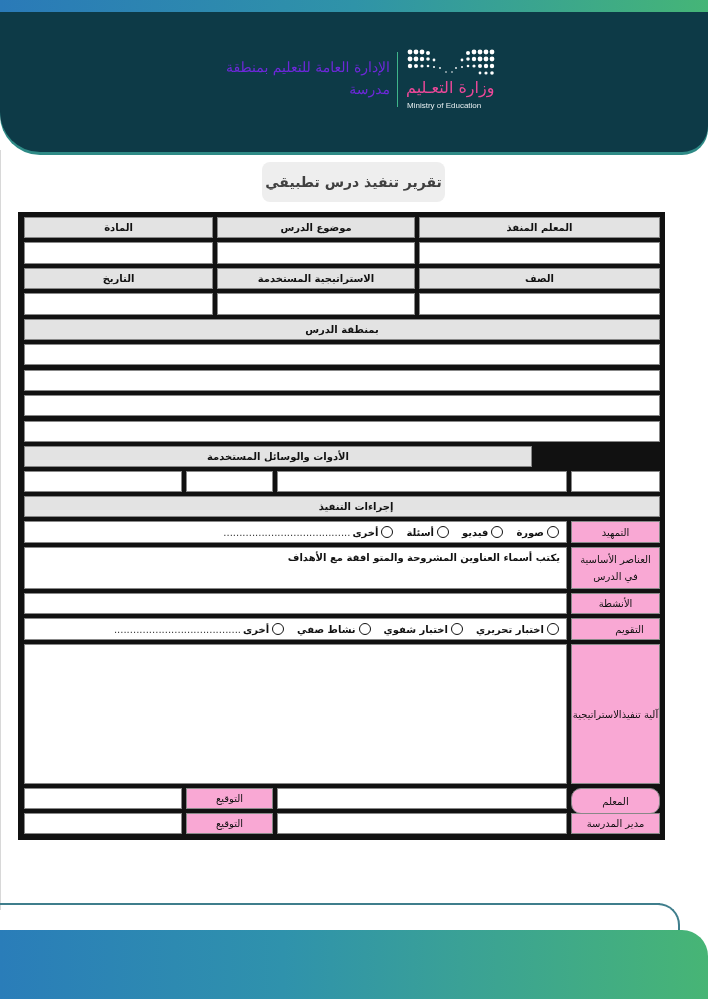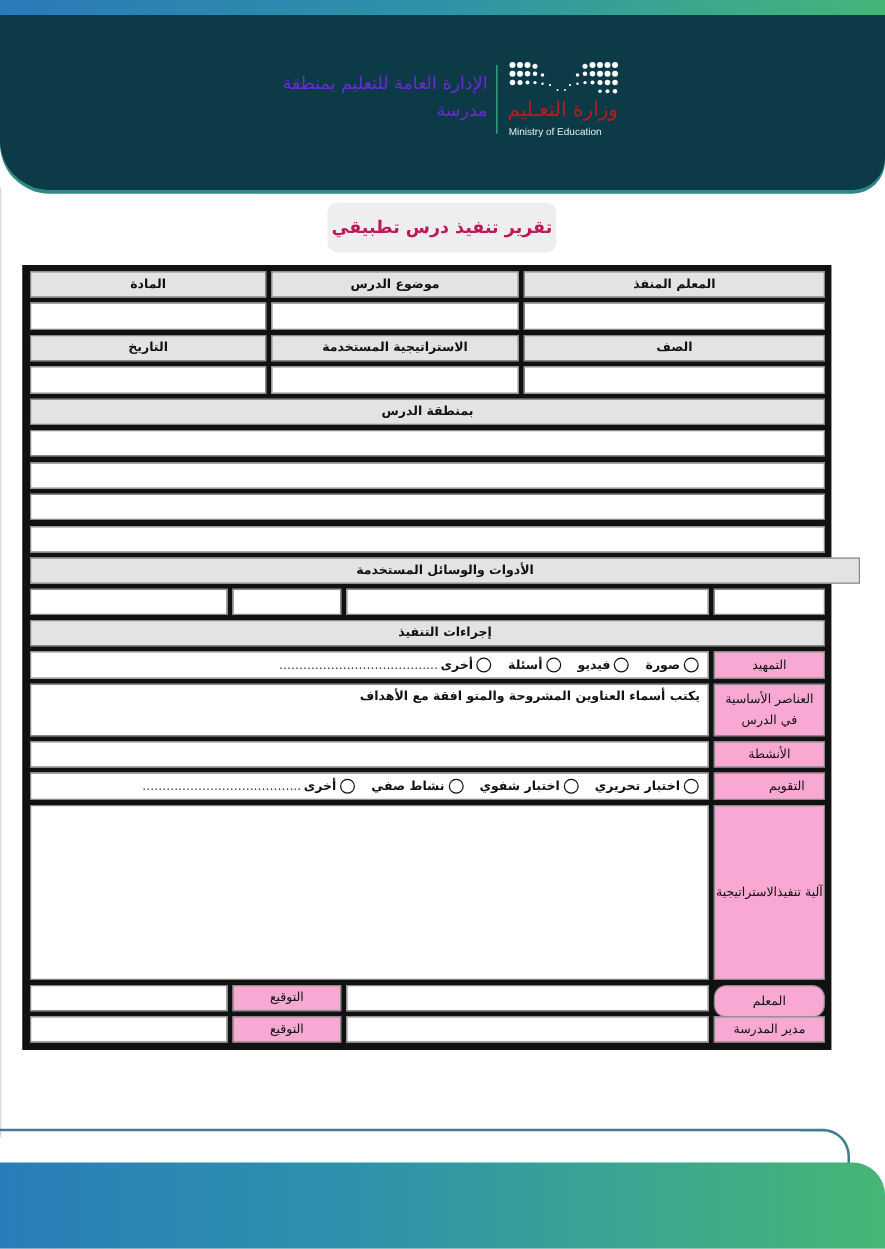--- a/index.html
+++ b/index.html
@@ -7,31 +7,31 @@
   body { position: relative; font-family: "DejaVu Sans", sans-serif; color: #111; }
 
   
   .top-strip { position: absolute; left: 0; top: 0; width: 708px; height: 14px;
     background: linear-gradient(90deg, #2a7ab8 0%, #2f93a8 50%, #45b577 100%); }
   .header-band { position: absolute; left: 0; top: 12px; width: 708px; height: 140px;
     background: #0d3a47; border-radius: 0 0 26px 40px; box-shadow: 0 3px 0 #2e8a86; }
   .header-band::after { content: ""; position: absolute; right: 0; bottom: 0; width: 20px; height: 30px; }
   .logo-block { position: absolute; left: 403px; top: 45px; width: 100px; height: 70px; }
   .logo-dots { position: absolute; left: 3px; top: 3px; width: 90px; height: 28px; }
-  .logo-ar { position: absolute; left: 3px; top: 33px; font-size: 16px; color: #b91c1c; direction: rtl; white-space: nowrap; font-family: "DejaVu Sans", sans-serif; }
+  .logo-ar { position: absolute; left: 3px; top: 33px; font-size: 16px; color: #ec4899; direction: rtl; white-space: nowrap; font-family: "DejaVu Sans", sans-serif; }
   .logo-en { position: absolute; left: 4px; top: 56px; font-size: 8px; color: #e6eef0; white-space: nowrap; font-family: "Liberation Sans", sans-serif; }
   .header-divider { position: absolute; left: 397px; top: 52px; width: 1px; height: 55px; background: #3fb58a; }
   .header-text { position: absolute; right: 318px; top: 56px; direction: rtl; text-align: right; color: #6d28d9; font-family: "DejaVu Serif", serif; }
   .header-text .line1 { font-size: 14px; white-space: nowrap; line-height: 22px; }
   .header-text .line2 { font-size: 14px; white-space: nowrap; line-height: 22px; }
 
   
   .title-box { position: absolute; left: 262px; top: 162px; width: 183px; height: 40px;
     background: #eeeeee; border-radius: 8px; display: flex; align-items: center; justify-content: center;
-    font-size: 14px; font-weight: bold; direction: rtl; color: #be185d; }
+    font-size: 14px; font-weight: bold; direction: rtl; color: #404040; }
 
   
   .form { position: absolute; left: 18px; top: 212px; width: 647px; height: 628px;
     border: 2px solid #111; background: #111; }
   .cell { position: absolute; border: 1px solid #888; display: flex; align-items: center; justify-content: center;
     font-size: 10px; direction: rtl; color: #111; overflow: hidden; white-space: nowrap; }
   .hdr { background: #e3e3e3; font-weight: bold; }
   .blank { background: #ffffff; }
   .lbl { background: #f9a8d4; font-weight: normal; }
   .options { justify-content: flex-start; padding-right: 4px; gap: 0; font-size: 10px; font-weight: bold; }
@@ -128,21 +128,21 @@
   <div class="cell blank" style="left:399px;top:79px;width:241px;height:22px;"></div>
   <div class="cell blank" style="left:197px;top:79px;width:198px;height:22px;"></div>
   <div class="cell blank" style="left:4px;top:79px;width:189px;height:22px;"></div>
 
   <div class="cell hdr" style="left:4px;top:105px;width:636px;height:21px;">بمنطقة الدرس</div>
   <div class="cell blank" style="left:4px;top:130px;width:636px;height:21px;"></div>
   <div class="cell blank" style="left:4px;top:156px;width:636px;height:21px;"></div>
   <div class="cell blank" style="left:4px;top:181px;width:636px;height:21px;"></div>
   <div class="cell blank" style="left:4px;top:207px;width:636px;height:21px;"></div>
 
-  <div class="cell hdr" style="left:4px;top:232px;width:664px;height:21px;">الأدوات والوسائل المستخدمة</div>
+  <div class="cell hdr" style="left:4px;top:232px;width:508px;height:21px;">الأدوات والوسائل المستخدمة</div>
   <div class="cell blank" style="left:551px;top:257px;width:89px;height:21px;"></div>
   <div class="cell blank" style="left:257px;top:257px;width:290px;height:21px;"></div>
   <div class="cell blank" style="left:166px;top:257px;width:87px;height:21px;"></div>
   <div class="cell blank" style="left:4px;top:257px;width:158px;height:21px;"></div>
 
   <div class="cell hdr" style="left:4px;top:282px;width:636px;height:21px;padding-left:28px;">إجراءات التنفيذ</div>
 
   <div class="cell lbl" style="left:551px;top:307px;width:89px;height:22px;">التمهيد</div>
   <div class="cell blank options" style="left:4px;top:307px;width:543px;height:22px;">
     <span class="opt">

